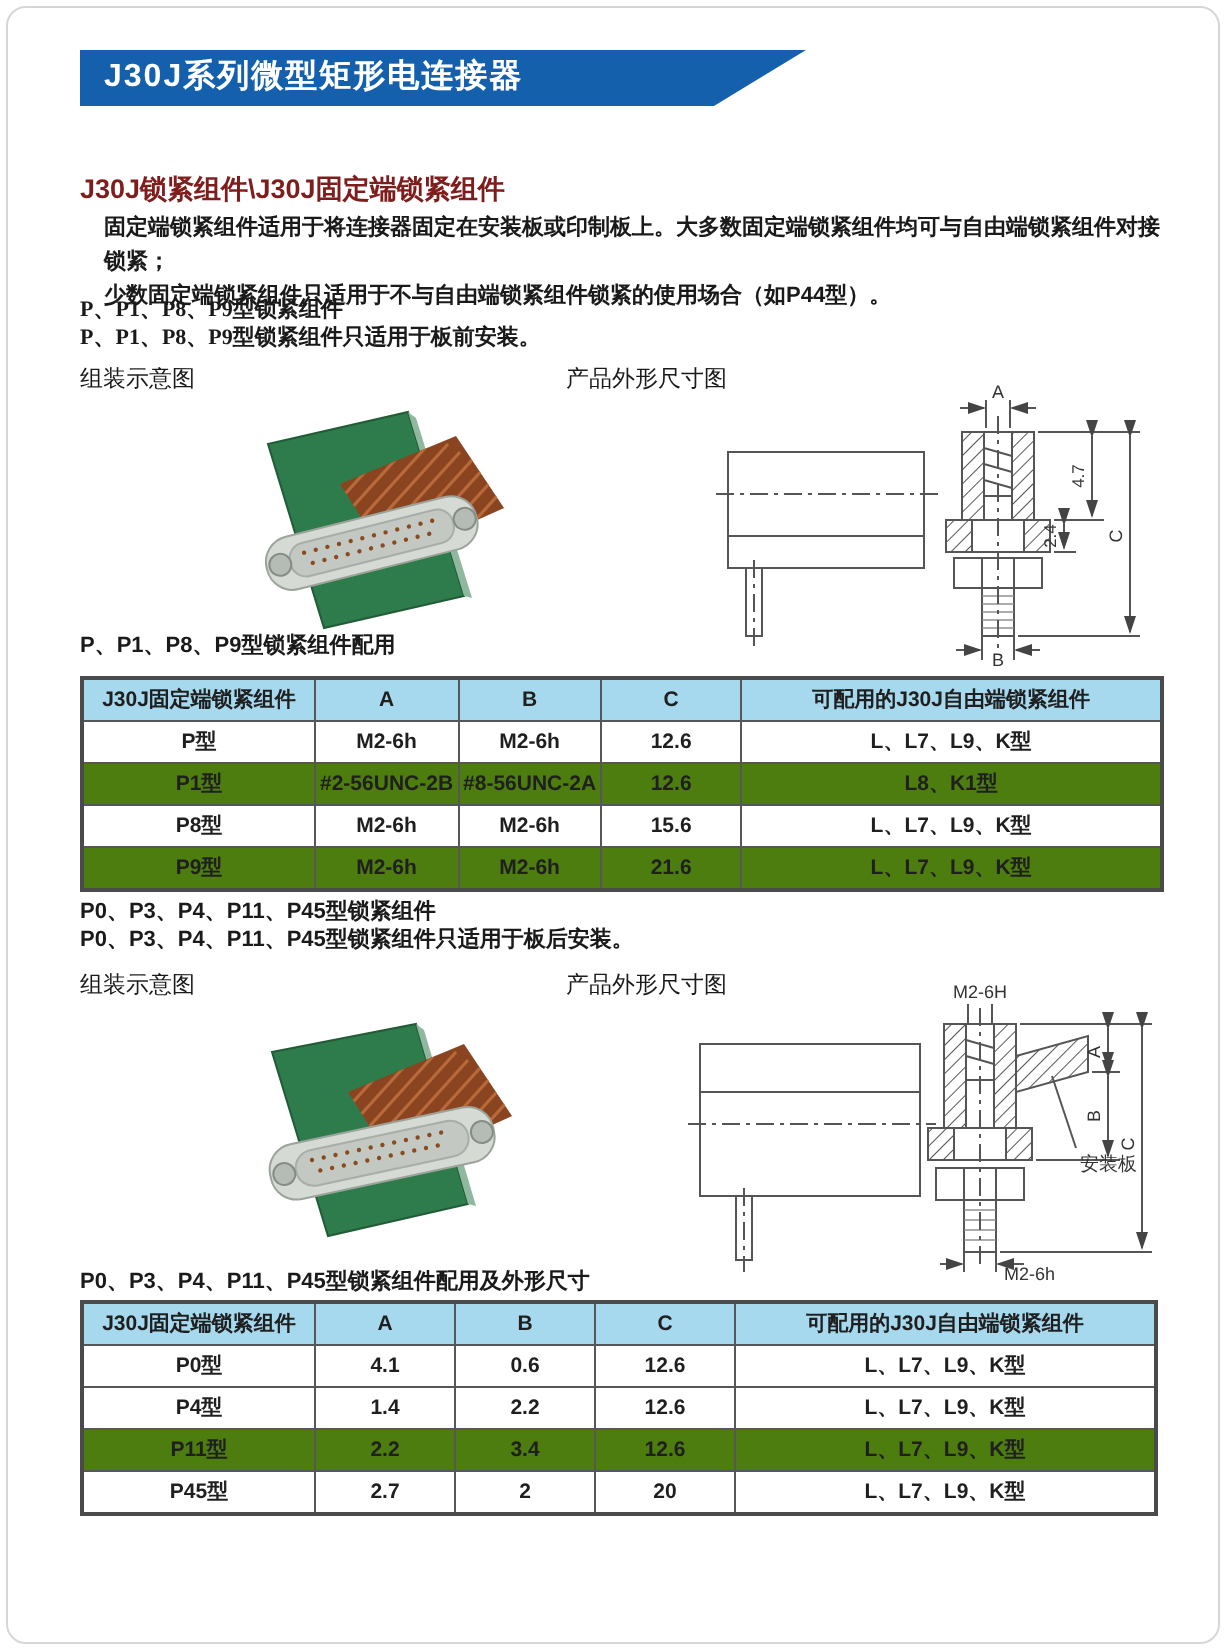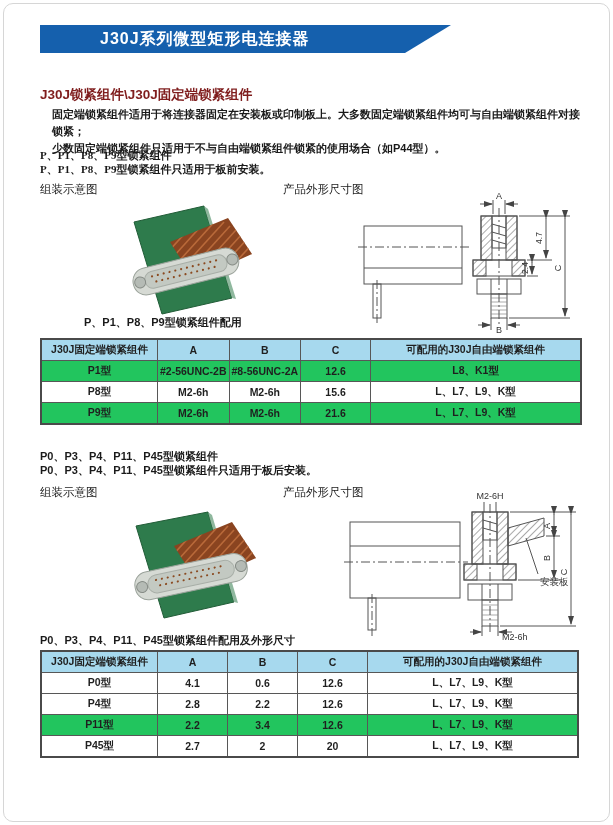--- a/index.html
+++ b/index.html
@@ -1,30 +1,30 @@
 <!DOCTYPE html>
 <html><head>
 <meta charset="utf-8">
 <style>
   html,body{margin:0;padding:0;background:#ffffff;}
   body{width:613px;height:825px;position:relative;font-family:"Liberation Sans",sans-serif;color:#1a1a1a;}
   .page-border{position:absolute;left:3px;top:3px;right:3px;bottom:3px;border:1px solid #d6d6d6;border-radius:10px;pointer-events:none;}
   .banner{position:absolute;left:40px;top:25px;width:363px;height:28px;background:#1560ad;
-          clip-path:polygon(0 0,100% 0,calc(100% - 46px) 100%,0 100%);padding-left:48px;}
+          clip-path:polygon(0 0,100% 0,calc(100% - 46px) 100%,0 100%);}
   .banner span{display:block;line-height:28px;padding-left:12px;color:#ffffff;font-size:16px;font-weight:bold;letter-spacing:1px;}
   .sec-heading{position:absolute;left:40px;top:86px;font-size:13.5px;font-weight:bold;color:#7f1d1d;}
   .intro{position:absolute;left:52px;top:106px;width:530px;font-size:11px;line-height:17px;font-weight:600;}
   .subtitle{position:absolute;left:40px;font-size:11px;line-height:13.5px;font-weight:600;}
   .diagram-label{position:absolute;font-size:11.5px;font-weight:normal;}
   .caption{position:absolute;left:40px;font-size:11px;font-weight:600;}
   table.spec{position:absolute;left:40px;border-collapse:collapse;border:2px solid #4a4a4a;table-layout:fixed;}
   table.spec th,table.spec td{border:1px solid #575757;height:20px;padding:0 2px;text-align:center;
     font-size:10.5px;font-weight:bold;color:#1f1f1f;overflow:hidden;white-space:nowrap;margin-top:32px;}
   table.spec th{background:#a7d9ee;}
-  table.spec tr.alt td{background:#22c55e;}
+  table.spec tr.alt td{background:#4d7c0f;}
   .c1{width:111px}.c2{width:65px}.c3{width:65px}.c4{width:65px}.c5{width:205px}
   svg{position:absolute;overflow:visible;}
   svg text{font-family:"Liberation Sans",sans-serif;fill:#333;}
 </style>
 </head>
 <body>
 
 <div class="page-border"></div>
 
 <div class="banner">
@@ -163,33 +163,40 @@
     <line x1="176" y1="72" x2="176" y2="84" marker-start="url(#m1)" marker-end="url(#m1)"></line>
     <line x1="209" y1="28" x2="209" y2="126" marker-start="url(#m1)" marker-end="url(#m1)"></line>
   </g>
   <text x="143" y="9" font-size="9" text-anchor="middle">A</text>
   <text x="143" y="143" font-size="9" text-anchor="middle">B</text>
   <text x="186" y="48" font-size="8.5" text-anchor="middle" transform="rotate(-90 186 48)">4.7</text>
   <text x="172" y="78" font-size="8.5" text-anchor="middle" transform="rotate(-90 172 78)">2.4</text>
   <text x="205" y="78" font-size="9" text-anchor="middle" transform="rotate(-90 205 78)">C</text>
 </svg>
 
-<div class="caption" style="top:315px;margin-left:44px;">P、P1、P8、P9型锁紧组件配用</div>
+<div class="caption" style="top:315px;">P、P1、P8、P9型锁紧组件配用</div>
 
 <table class="spec" style="top:338px;">
   <thead>
     <tr>
       <th class="c1">J30J固定端锁紧组件</th>
       <th class="c2">A</th>
       <th class="c3">B</th>
       <th class="c4">C</th>
       <th class="c5">可配用的J30J自由端锁紧组件</th>
     </tr>
   </thead>
   <tbody>
+    <tr>
+      <td>P型</td>
+        <td>M2-6h</td>
+        <td>M2-6h</td>
+        <td>12.6</td>
+        <td>L、L7、L9、K型</td>
+    </tr>
     <tr class="alt">
       <td>P1型</td>
         <td>#2-56UNC-2B</td>
         <td>#8-56UNC-2A</td>
         <td>12.6</td>
         <td>L8、K1型</td>
     </tr>
     <tr>
       <td>P8型</td>
         <td>M2-6h</td>
@@ -354,21 +361,21 @@
   <tbody>
     <tr>
       <td>P0型</td>
         <td>4.1</td>
         <td>0.6</td>
         <td>12.6</td>
         <td>L、L7、L9、K型</td>
     </tr>
     <tr>
       <td>P4型</td>
-        <td>2.8</td>
+        <td>1.4</td>
         <td>2.2</td>
         <td>12.6</td>
         <td>L、L7、L9、K型</td>
     </tr>
     <tr class="alt">
       <td>P11型</td>
         <td>2.2</td>
         <td>3.4</td>
         <td>12.6</td>
         <td>L、L7、L9、K型</td>

